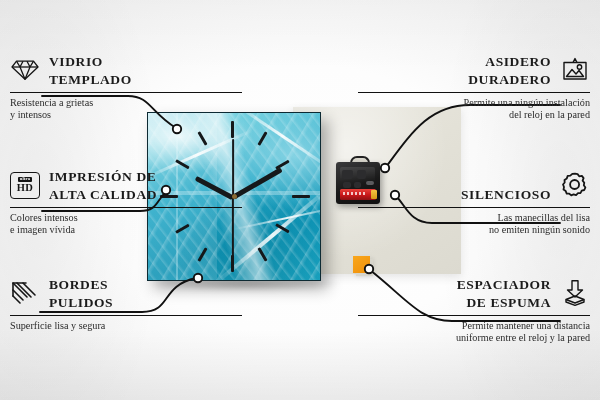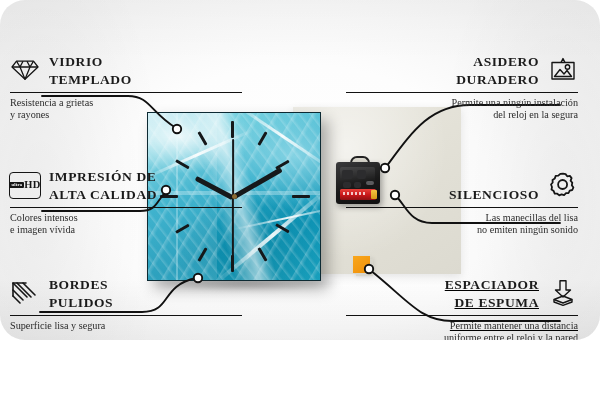--- a/index.html
+++ b/index.html
@@ -2,57 +2,56 @@
 <html><head>
 <meta charset="utf-8">
 <style>
   html,body{margin:0;padding:0;}
   body{
     width:600px;height:400px;overflow:hidden;
     font-family:"Liberation Serif", serif;
     background:#ffffff;
   }
   #stage{
-    position:relative;width:600px;height:340px;overflow:hidden;
+    position:relative;width:600px;height:400px;overflow:hidden;
     background:
       radial-gradient(ellipse 430px 300px at 300px 200px,#ffffff 0%,#fdfdfd 45%,#f2f2f2 78%,#ececec 100%);
-    border-radius: 25px;
   }
   
   #stage:before{
     content:"";position:absolute;inset:0;pointer-events:none;
     background:
       radial-gradient(ellipse 180px 420px at 40px 200px, rgba(0,0,0,.045), rgba(0,0,0,0) 70%),
       radial-gradient(ellipse 180px 420px at 560px 200px, rgba(0,0,0,.045), rgba(0,0,0,0) 70%),
       linear-gradient(to bottom, rgba(0,0,0,.02), rgba(0,0,0,0) 18%, rgba(0,0,0,0) 82%, rgba(0,0,0,.05));
   }
 
   
   .feature{position:absolute;width:232px;}
   .feature.left{left:10px;text-align:left;}
-  .feature.right{right:22px;text-align:right;}
+  .feature.right{right:10px;text-align:right;}
 
   .f-head{display:flex;align-items:center;gap:9px;}
   .feature.right .f-head{flex-direction:row-reverse;}
   .f-icon{flex:0 0 auto;width:30px;height:30px;display:flex;align-items:center;justify-content:center;}
   .f-title{
     font-family:"Liberation Serif", serif;
     font-weight:700;font-size:13.5px;line-height:15px;
     letter-spacing:.6px;color:#1b1b1b;text-transform:uppercase;
   }
   .rule{height:0;border-top:1.4px solid #111;margin-top:4px;width:100%;}
   .f-sub{
     margin-top:4px;font-size:10.2px;line-height:12px;color:#2b2b2b;
     font-family:"Liberation Serif", serif;
   }
 
   
   .hd{
     width:30px;height:25px;border:1.6px solid #151515;border-radius:4px;
-    display:flex;align-items:center;justify-content:center;
+    display:flex;flex-direction:column;align-items:center;justify-content:center;
     line-height:1;
   }
   .hd .u{font-size:4.6px;font-weight:700;letter-spacing:.2px;background:#151515;color:#fff;padding:.6px 2px;border-radius:1px;}
   .hd .h{font-size:10.5px;font-weight:700;letter-spacing:.3px;color:#151515;margin-top:.5px;}
 
   
   #scene{position:absolute;left:140px;top:100px;width:330px;height:190px;}
   #wall{
     position:absolute;left:153px;top:7px;width:168px;height:167px;
     background:linear-gradient(148deg,#e9e7de 0%,#e3e1d7 45%,#dcdad0 100%);
@@ -231,21 +230,21 @@
         </svg>
       </span>
       <span>
         <span class="f-title">VIDRIO</span><br>
         <span class="f-title">TEMPLADO</span>
       </span>
     </div>
     <div class="rule"></div>
     <div class="f-sub">
       <span>Resistencia a grietas</span><br>
-      <span>y rayones</span>
+      <span>y intensos</span>
     </div>
   </div>
 
   <div class="feature left" style="top:167px;">
     <div class="f-head">
       <span class="f-icon">
         <span class="hd">
           <span class="u">ultra</span>
           <span class="h">HD</span>
         </span>
@@ -299,21 +298,21 @@
         </svg>
       </span>
       <span>
         <span class="f-title">ASIDERO</span><br>
         <span class="f-title">DURADERO</span>
       </span>
     </div>
     <div class="rule"></div>
     <div class="f-sub">
       <span>Permite una ningún instalación</span><br>
-      <span>del reloj en la segura</span>
+      <span>del reloj en la pared</span>
     </div>
   </div>
 
   <div class="feature right" style="top:167px;">
     <div class="f-head">
       <span class="f-icon">
         <svg width="28" height="28" viewBox="0 0 28 28">
           <g fill="none" stroke="#151515" stroke-width="1.8" stroke-linejoin="round">
             <path d="M14,2.6 L16.6,3.1 L18.2,5.3 L20.9,4.9 L22.6,7.1 L21.6,9.6 L23.3,11.7 L22.8,14.3
                      L24.4,16.5 L23.3,19 L20.7,19.6 L19.6,22 L17,22.2 L15.1,24.1 L12.6,23.3 L10.3,24.4
@@ -328,21 +327,21 @@
         <span class="f-title">SILENCIOSO</span>
       </span>
     </div>
     <div class="rule"></div>
     <div class="f-sub">
       <span>Las manecillas del lisa</span><br>
       <span>no emiten ningún sonido</span>
     </div>
   </div>
 
-  <div class="feature right" style="top:275px;text-decoration:underline;">
+  <div class="feature right" style="top:275px;">
     <div class="f-head">
       <span class="f-icon">
         <svg width="28" height="28" viewBox="0 0 28 28">
           <g fill="none" stroke="#151515" stroke-width="1.4" stroke-linejoin="round">
             <path d="M11,1.8 H17 V11 H21.5 L14,18 L6.5,11 H11 Z"></path>
             <path d="M5,20.5 L14,17 L23,20.5 L14,24 Z"></path>
             <path d="M5,20.5 V23 L14,26.4 L23,23 V20.5"></path>
           </g>
         </svg>
       </span>

